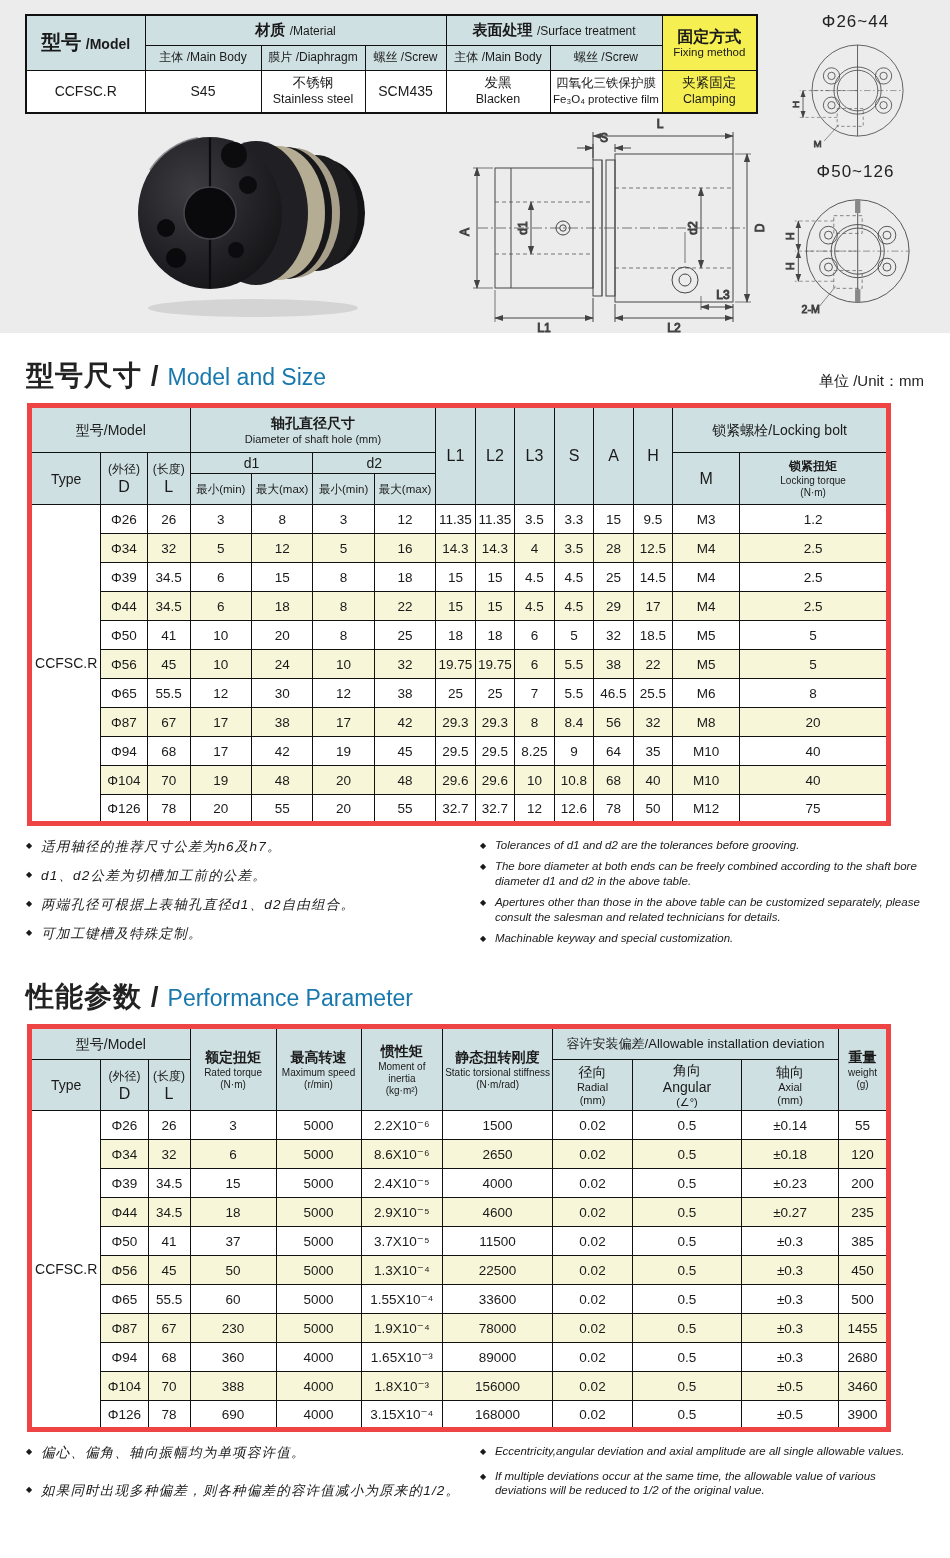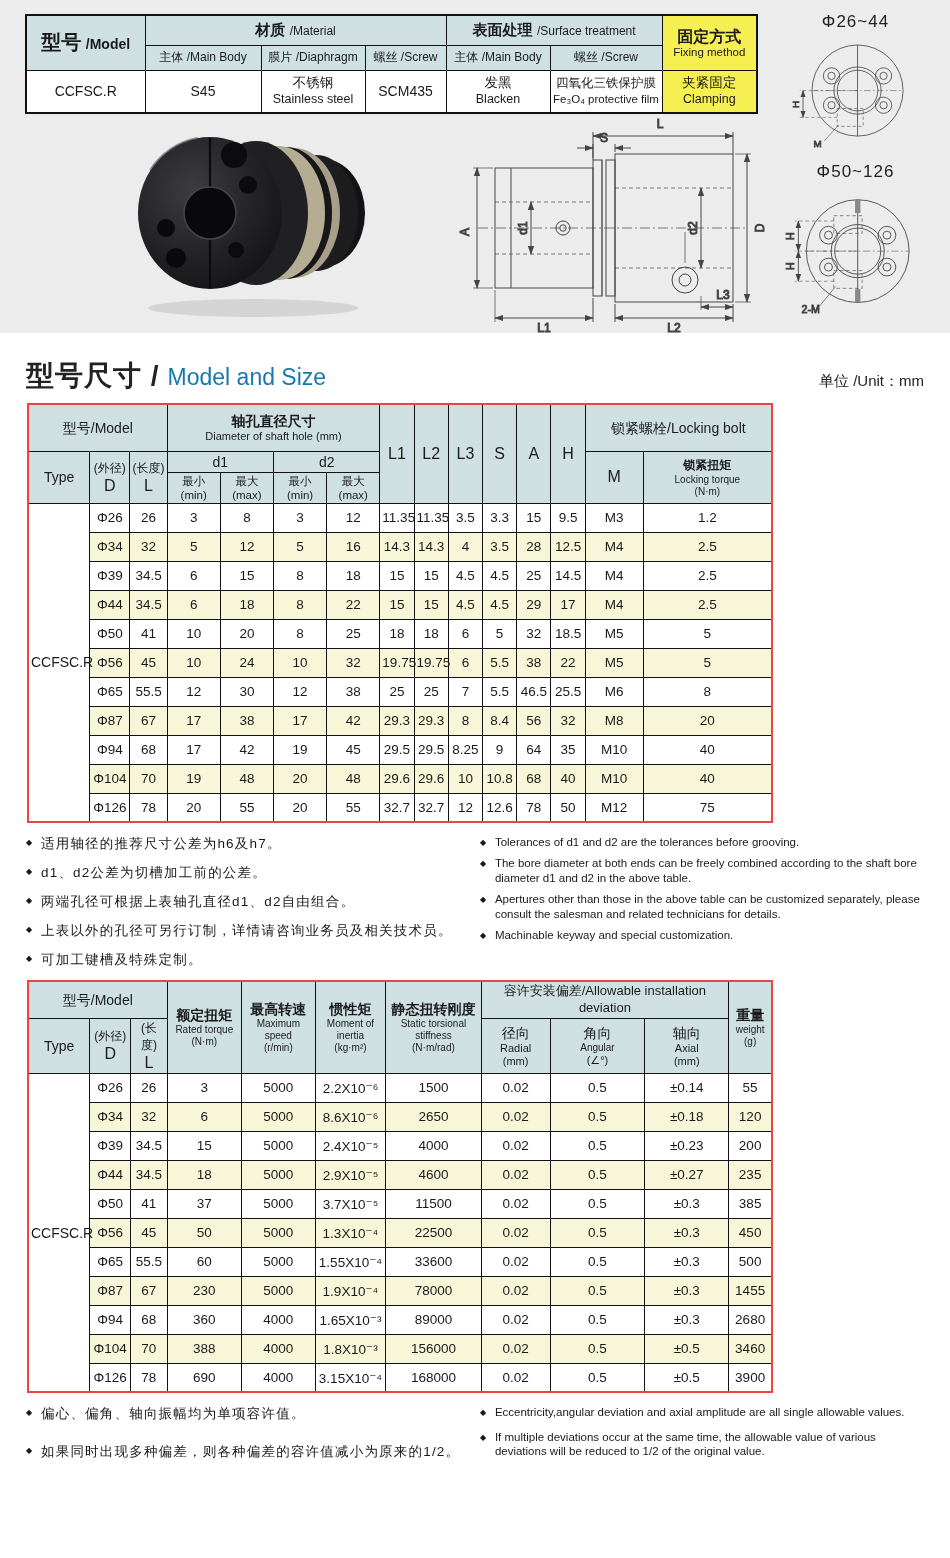--- a/index.html
+++ b/index.html
@@ -42,43 +42,43 @@
 
   
   .section-head { display:flex; justify-content:space-between; align-items:flex-end;
                   margin:24px 26px 8px 26px;gap:44px; }
   .section-title { white-space:nowrap; }
   .section-title .zh { font-size:28px; font-weight:bold; color:#222; letter-spacing:1px; }
   .section-title .en { font-size:23px; color:#1878ae; margin-left:8px; }
   .unit-note { font-size:15px; color:#222; padding-bottom:4px; }
 
   
-  .data-table { width:746px; margin:0 27px; border-collapse:collapse; table-layout:fixed;
-                border:2px solid #ef4444; text-align:center; }
+  .data-table { width:864px; margin:0 27px; border-collapse:collapse; table-layout:fixed;
+                border:5px solid #ef4444; text-align:center; }
   .data-table th, .data-table td { border:1px solid #111; padding:1px 2px; vertical-align:middle; }
   .data-table thead th { background:#cfe0e3; font-weight:normal; }
   .data-table tbody tr { height:29px; }
   .data-table tbody td { font-size:13.5px; background:#fff; }
   .data-table tbody tr:nth-child(even) td { background:#f8f6d8; }
   .data-table td.type-cell { background:#fff !important; font-size:14px; }
   .zh-h { font-size:14px; font-weight:bold; line-height:1.3; }
   .en-h { font-size:10px; line-height:1.2; }
   .dim-h { font-size:16px; }
   .mm-h { font-size:11.5px; }
   .small-zh { font-size:12px; }
   .size-table tr.r1 { height:47px; }
   .size-table tr.r2 { height:21px; }
   .size-table tr.r3 { height:31px; }
   .perf-table tr.r1 { height:33px; }
   .perf-table tr.r2 { height:50px; }
 
   
   .notes { display:flex; margin:12px 26px 0 26px; }
   .notes ul { list-style:none; margin:0; padding:0; }
-  .notes li { position:relative; padding-left:15px; }
+  .notes li { position:relative; padding-left:15px;font-style:italic; }
   .notes li::before { content:"◆"; position:absolute; left:0; top:3px; font-size:8px; }
   .notes-zh { width:465px; font-size:13.5px; letter-spacing:1.2px; }
   .notes-zh li { margin-bottom:11px; }
   .notes-en { width:455px; font-size:11.5px; line-height:1.25; }
   .notes-en li { margin-bottom:7px; }
   .notes2 .notes-zh li { margin-bottom:20px; }
   .notes2 .notes-en li { margin-bottom:10px; }
 </style>
 </head>
 <body>
@@ -556,32 +556,36 @@
         </tr>
       </tbody>
   </table>
 
   <div class="notes">
     <ul class="notes-zh">
 
     <li>适用轴径的推荐尺寸公差为h6及h7。</li>
         <li>d1、d2公差为切槽加工前的公差。</li>
         <li>两端孔径可根据上表轴孔直径d1、d2自由组合。</li>
-        <li>上表以外的孔径可另行订制，详情请咨询业务员及相关技术员。</li>
         <li>可加工键槽及特殊定制。</li>
       </ul>
     <ul class="notes-en">
 
         <li>Tolerances of d1 and d2 are the tolerances before grooving.</li>
         <li>The bore diameter at both ends can be freely combined according to the shaft bore diameter d1 and d2 in the above table.</li>
         <li>Apertures other than those in the above table can be customized separately, please consult the salesman and related technicians for details.</li>
         <li>Machinable keyway and special customization.</li>
       </ul>
   </div>
 
+  <div class="section-head">
+    <div class="section-title">
+      <span class="zh">性能参数 /</span><span class="en">Performance Parameter</span>
+    </div>
+  </div>
 
   <table class="data-table perf-table">
     <colgroup>
       <col style="width:8.3%">
         <col style="width:5.5%">
         <col style="width:4.9%">
       <col style="width:10%">
         <col style="width:9.9%">
         <col style="width:9.5%">
         <col style="width:12.8%">
@@ -630,21 +634,21 @@
           <div class="small-zh">(长度)</div>
           <div class="dim-h">L</div>
         </th>
         <th>
           <div class="zh-h" style="font-weight:normal">径向</div>
           <div class="en-h" style="font-size:11px">Radial</div>
           <div class="en-h" style="font-size:11px">(mm)</div>
         </th>
         <th>
           <div class="zh-h" style="font-weight:normal">角向</div>
-          <div class="en-h" style="font-size:10px">Angular</div>
+          <div class="en-h" style="font-size:14px">Angular</div>
           <div class="en-h" style="font-size:11px">(∠°)</div>
         </th>
         <th>
           <div class="zh-h" style="font-weight:normal">轴向</div>
           <div class="en-h" style="font-size:11px">Axial</div>
           <div class="en-h" style="font-size:11px">(mm)</div>
         </th>
       </tr>
     </thead>
     <tbody>

